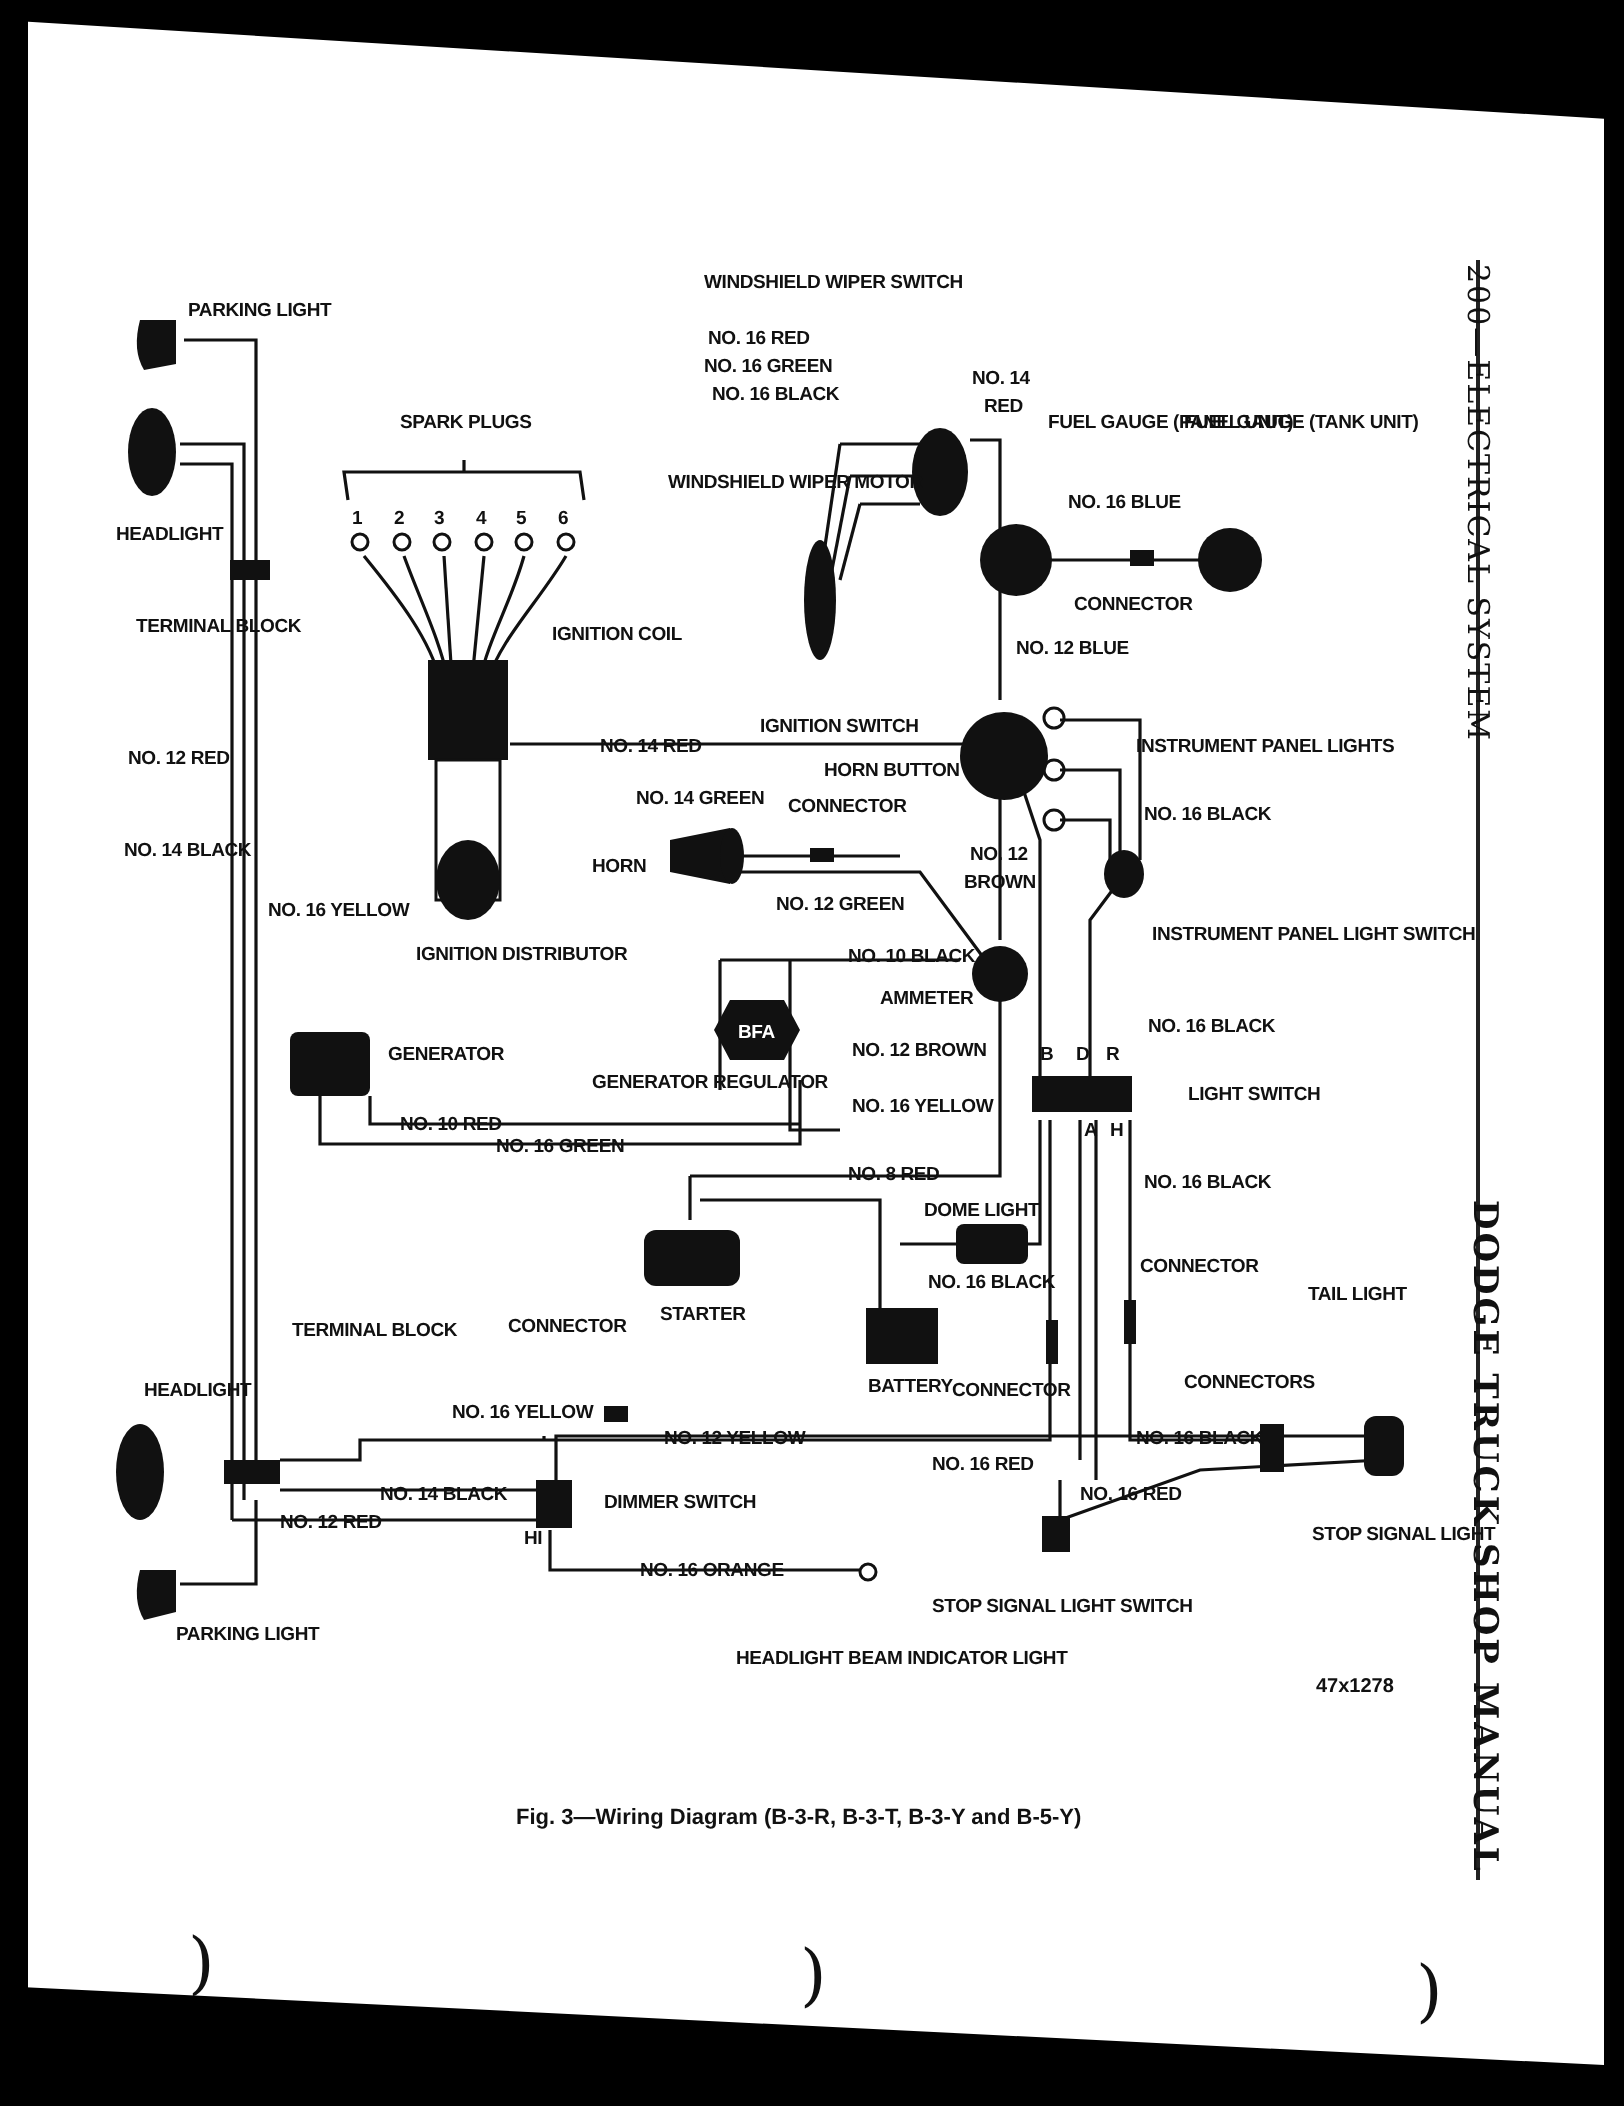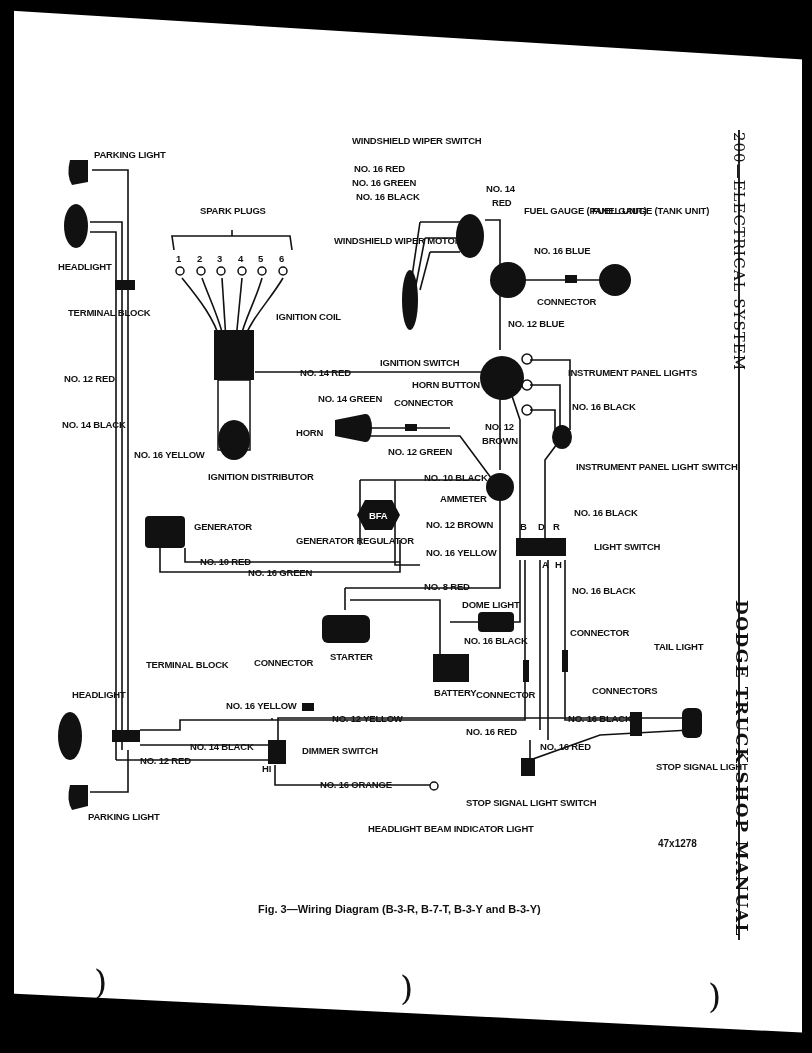--- a/index.html
+++ b/index.html
@@ -221,16 +221,16 @@
     <text x="190" y="750">NO. 14 BLACK</text>
     <text x="140" y="764">NO. 12 RED</text>
     <text x="320" y="788">NO. 16 ORANGE</text>
     <text x="466" y="735">NO. 16 RED</text>
     <text x="540" y="750">NO. 16 RED</text>
     <text x="568" y="722">NO. 16 BLACK</text>
   </g>
 </svg>
 
 <div class="figno">47x1278</div>
-<div class="caption">Fig. 3—Wiring Diagram (B-3-R, B-7-T, B-3-Y and B-3-Y)</div>
+<div class="caption">Fig. 3—Wiring Diagram (B-3-R, B-3-T, B-3-Y and B-5-Y)</div>
 <div class="paren" style="left:94px;top:962px;">)</div>
 <div class="paren" style="left:400px;top:968px;">)</div>
 <div class="paren" style="left:708px;top:976px;">)</div>
 
 </body></html>

